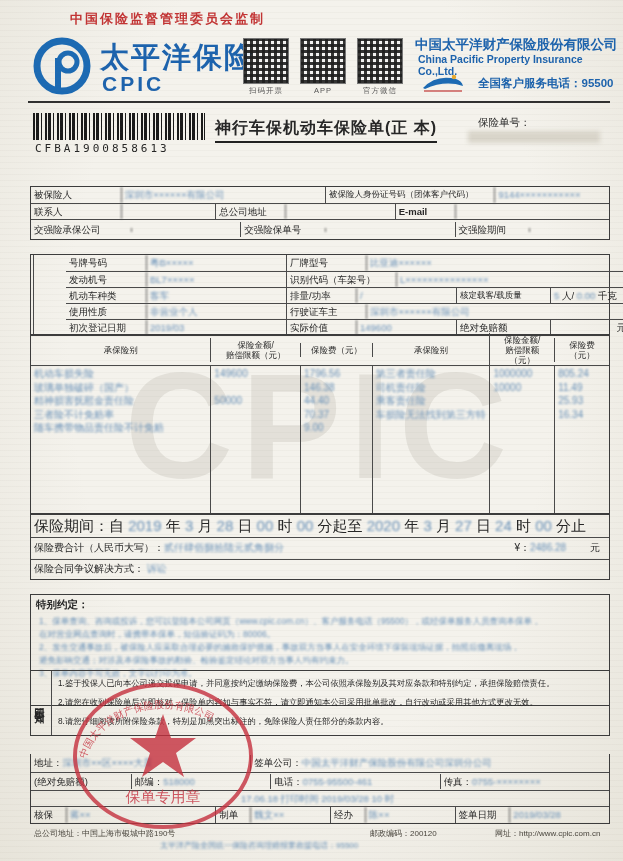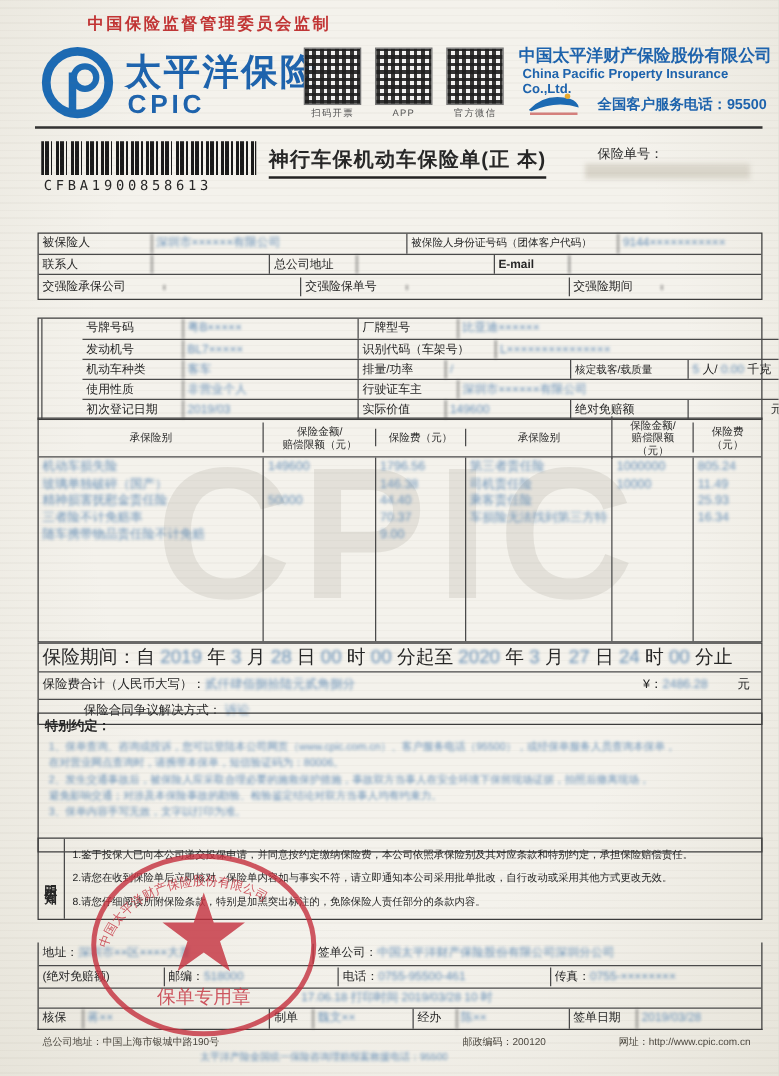--- a/index.html
+++ b/index.html
@@ -236,28 +236,28 @@
     <div class="tr" style="height:22px;align-items:center;">
       <div class="td" style="width:100%;border-left:none;font-size:10px;display:flex;">
         <span class="lbl">保险费合计（人民币大写）：</span>
         <span class="val" style="flex:1;">贰仟肆佰捌拾陆元贰角捌分</span>
         <span class="lbl" style="margin-left:auto;">¥：</span>
         <span class="val" style="width:60px;">2486.28</span>
         <span class="lbl" style="margin-right:6px;">元</span>
       </div>
     </div>
     <div class="tr" style="height:20px;align-items:center;">
-      <div class="td" style="width:100%;border-left:none;font-size:10px;margin-left:33px;">
+      <div class="td" style="width:100%;border-left:none;font-size:10px;">
         <span class="lbl">保险合同争议解决方式：</span>
         <span class="val">诉讼</span>
       </div>
     </div>
   </div>
 
-  <div class="tbl" style="top:570px;height:112px;">
+  <div class="tbl" style="top:594px;height:112px;">
     <div style="padding:3px 5px;font-size:10.5px;font-weight:bold;">特别约定：</div>
     <div style="padding:0 8px;">
       <div class="val" style="font-size:8.5px;line-height:13px;">1、保单查询、咨询或投诉，您可以登陆本公司网页（www.cpic.com.cn）、客户服务电话（95500），或经保单服务人员查询本保单，</div>
       <div class="val" style="font-size:8.5px;line-height:13px;">在对营业网点查询时，请携带本保单，短信验证码为：80006。</div>
       <div class="val" style="font-size:8.5px;line-height:13px;">2、发生交通事故后，被保险人应采取合理必要的施救保护措施，事故双方当事人在安全环境下保留现场证据，拍照后撤离现场，</div>
       <div class="val" style="font-size:8.5px;line-height:13px;">避免影响交通；对涉及本保险事故的勘验、检验鉴定结论对双方当事人均有约束力。</div>
       <div class="val" style="font-size:8.5px;line-height:13px;">3、保单内容手写无效，文字以打印为准。</div>
     </div>
   </div>
 

